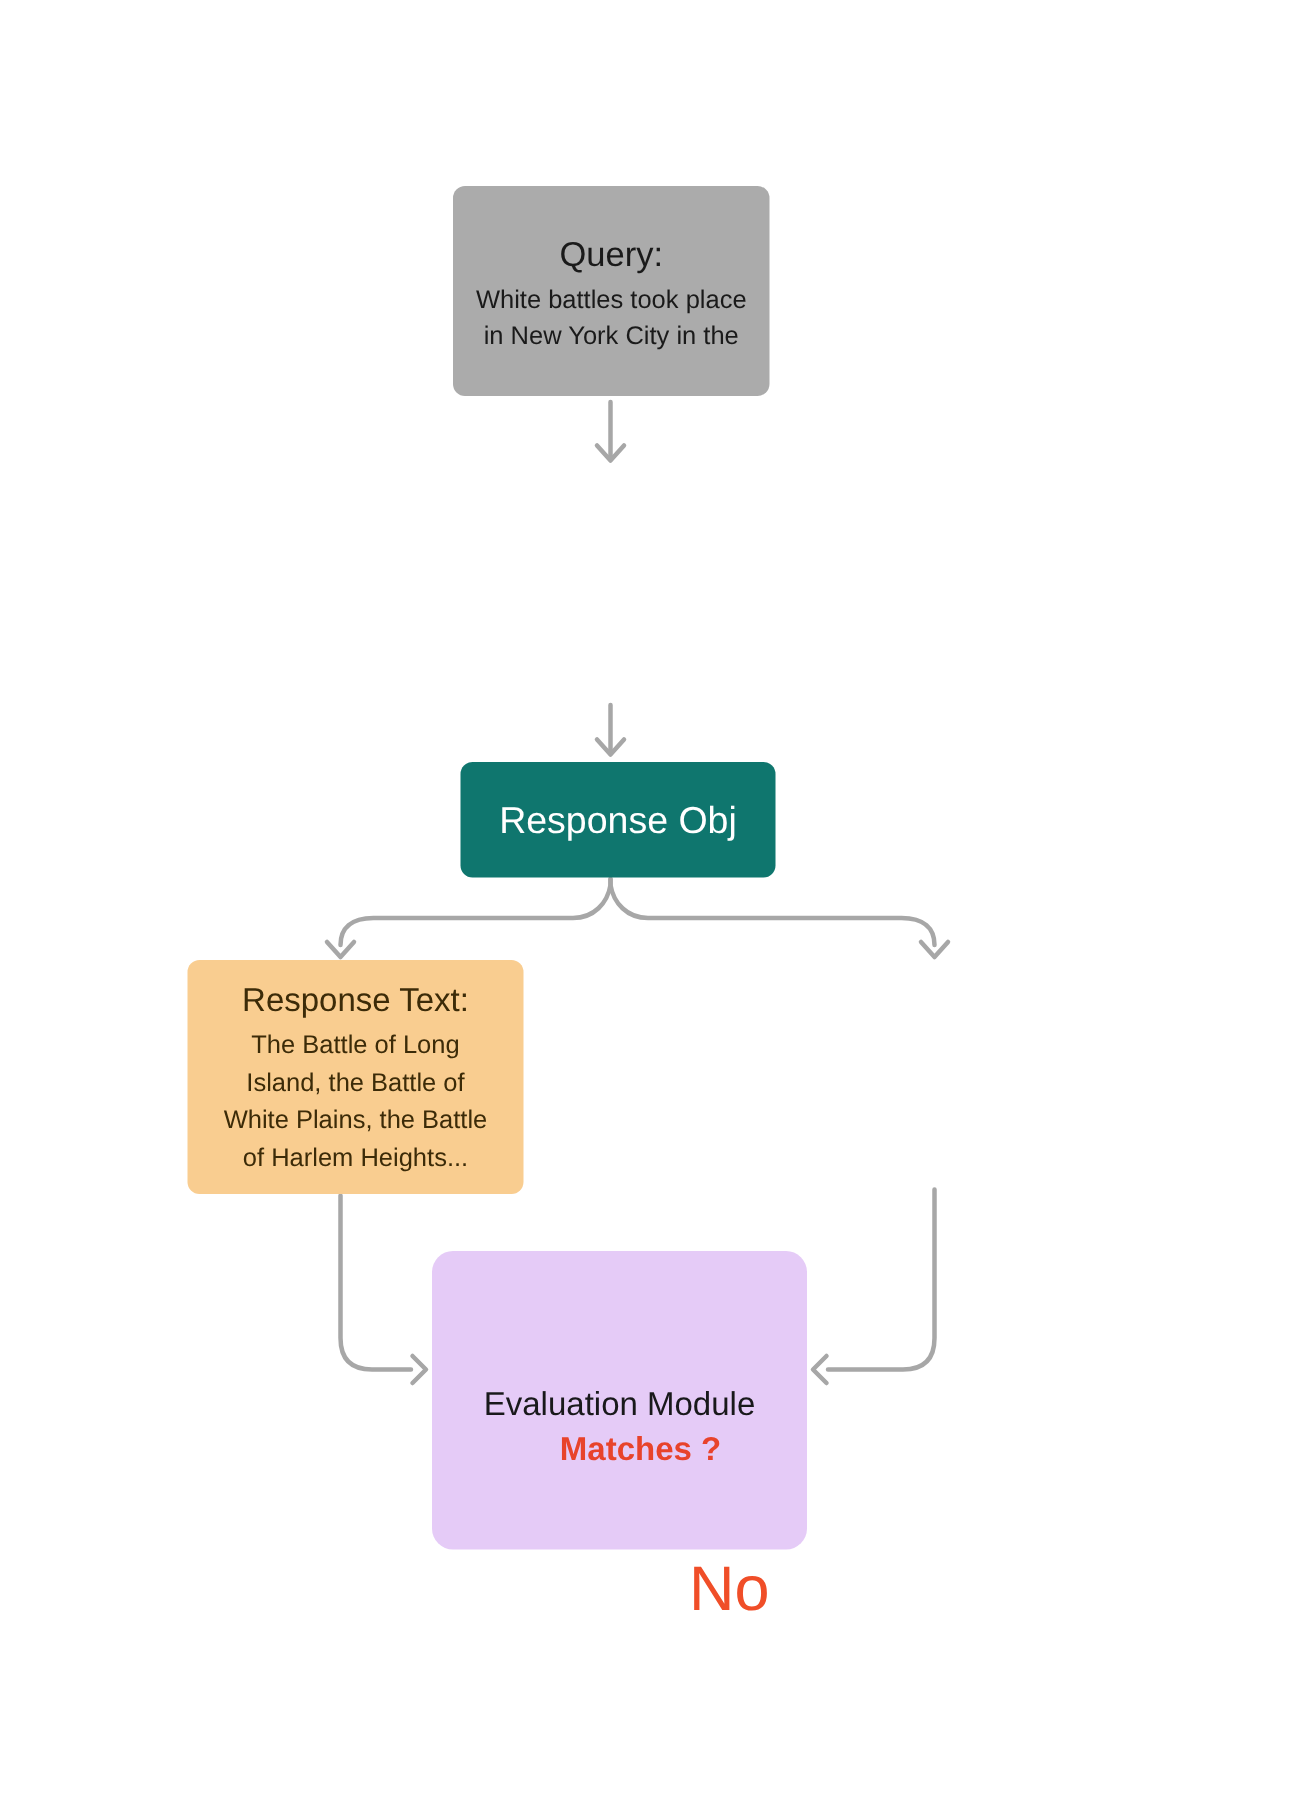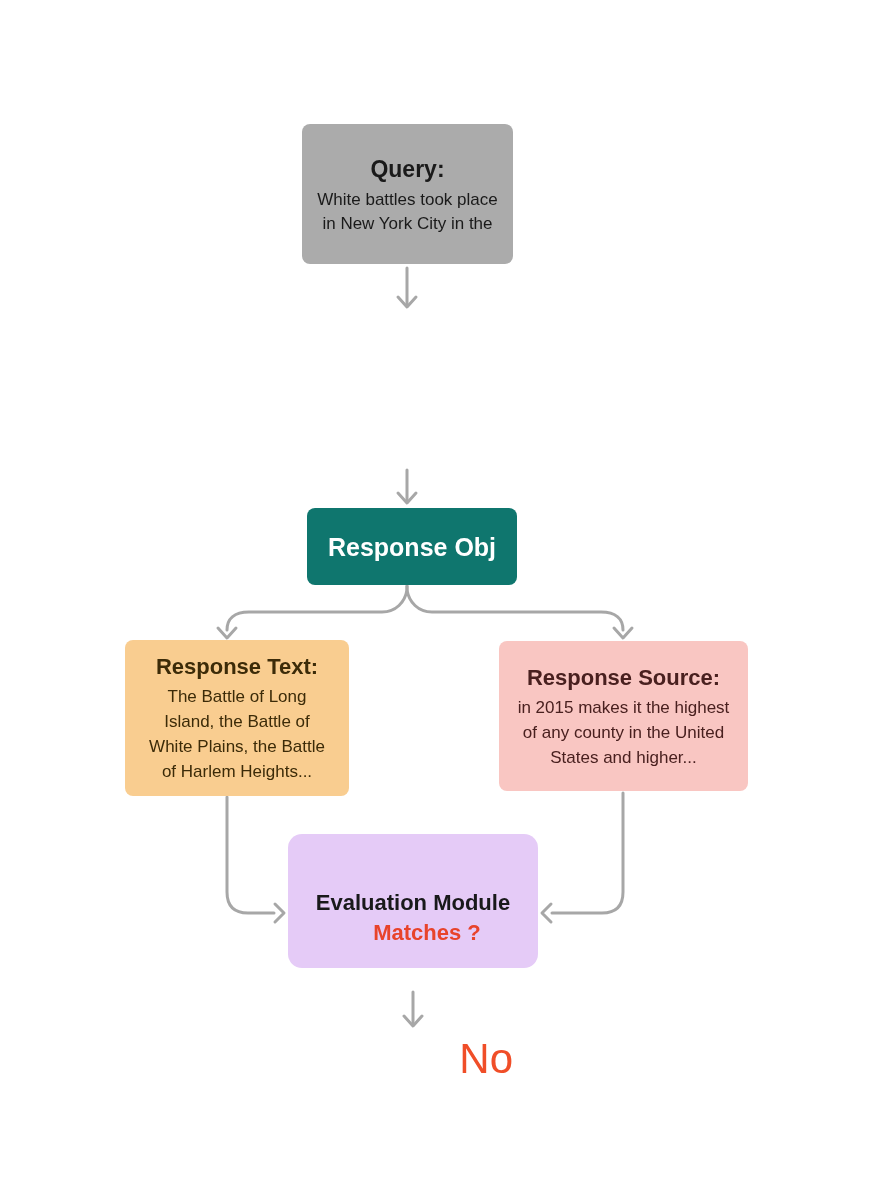--- a/index.html
+++ b/index.html
@@ -26,42 +26,42 @@
   .node {
     position: absolute;
     box-sizing: border-box;
     display: flex;
     flex-direction: column;
     justify-content: center;
     align-items: center;
     text-align: center;
   }
   .node-title {
-    font-weight: bold;
+    font-weight: normal;
     font-size: 23px;
     line-height: 34px;
   }
   .node-body {
     font-size: 17px;
     line-height: 25px;
     margin-top: 2px;
   }
   
   .n-query   { left: 302px; top: 124px; width: 211px; height: 140px; border-radius: 8px;  padding: 6px; }
   .n-query .node-body { line-height: 24px; }
   .n-index   { left: 300px; top: 312px; width: 214px; height: 156px; border-radius: 10px; padding: 6px; }
   .n-index .node-title { line-height: 35px; }
   .n-index .node-body  { line-height: 24px; }
   .n-robj    { left: 307px; top: 508px; width: 210px; height: 77px;  border-radius: 8px; }
   .n-robj .node-title  { font-size: 25px; }
   .n-rtext   { left: 125px; top: 640px; width: 224px; height: 156px; border-radius: 8px;  padding: 6px; }
   .n-rtext .node-title { font-size: 22px; line-height: 30px; }
   .n-rsource { left: 499px; top: 641px; width: 249px; height: 150px; border-radius: 8px;  padding: 6px; }
   .n-rsource .node-title { font-size: 22px; line-height: 30px; }
-  .n-eval    { left: 288px; top: 834px; width: 250px; height: 134px; border-radius: 14px; padding-top: 34px; }
+  .n-eval    { left: 288px; top: 834px; width: 250px; height: 199px; border-radius: 14px; padding-top: 34px; }
   .n-eval .node-title    { font-size: 22px; line-height: 30px; }
   .n-eval .node-subtitle { font-size: 22px; line-height: 30px; font-weight: bold; margin-left: 28px; }
   .result-label {
     position: absolute;
     left: 313px; top: 1036px;
     width: 200px;
     text-align: right;
     font-size: 42px;
     line-height: 46px;
   }
@@ -113,28 +113,20 @@
   <div class="node n-rtext" style="background-color: rgb(249, 205, 144); color: rgb(60, 43, 8);">
     <div class="node-title">Response Text:</div>
     <div class="node-body">
         <div>The Battle of Long</div>
         <div>Island, the Battle of</div>
         <div>White Plains, the Battle</div>
         <div>of Harlem Heights...</div>
       </div>
   </div>
 
-  <div class="node n-rsource" style="background-color: rgb(249, 198, 194); color: rgb(73, 32, 31);">
-    <div class="node-title">Response Source:</div>
-    <div class="node-body">
-        <div>in 2015 makes it the highest</div>
-        <div>of any county in the United</div>
-        <div>States and higher...</div>
-      </div>
-  </div>
 
   <div class="node n-eval" style="background-color: rgb(229, 203, 247); color: rgb(25, 25, 27);">
     <div class="node-title">Evaluation Module</div>
     <div class="node-subtitle" style="color: rgb(232, 67, 43);">Matches ?</div>
   </div>
 
   <div class="result-label" style="color: rgb(240, 78, 40);">No</div>
 
 </div>
 

